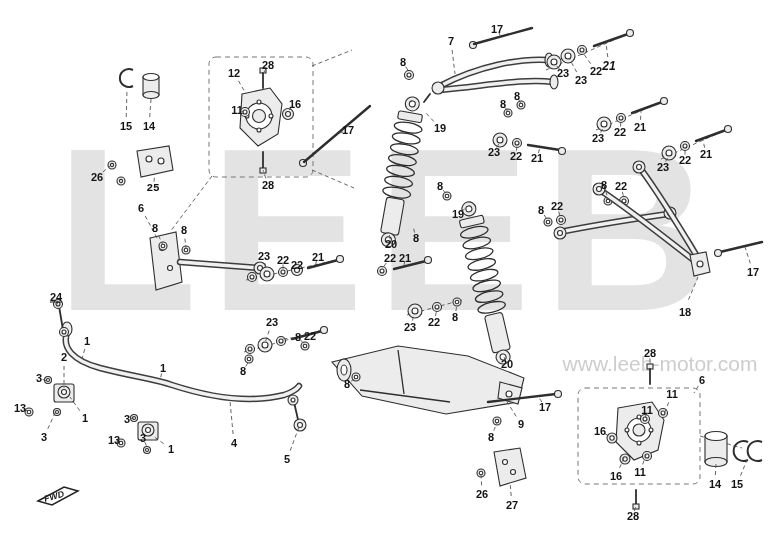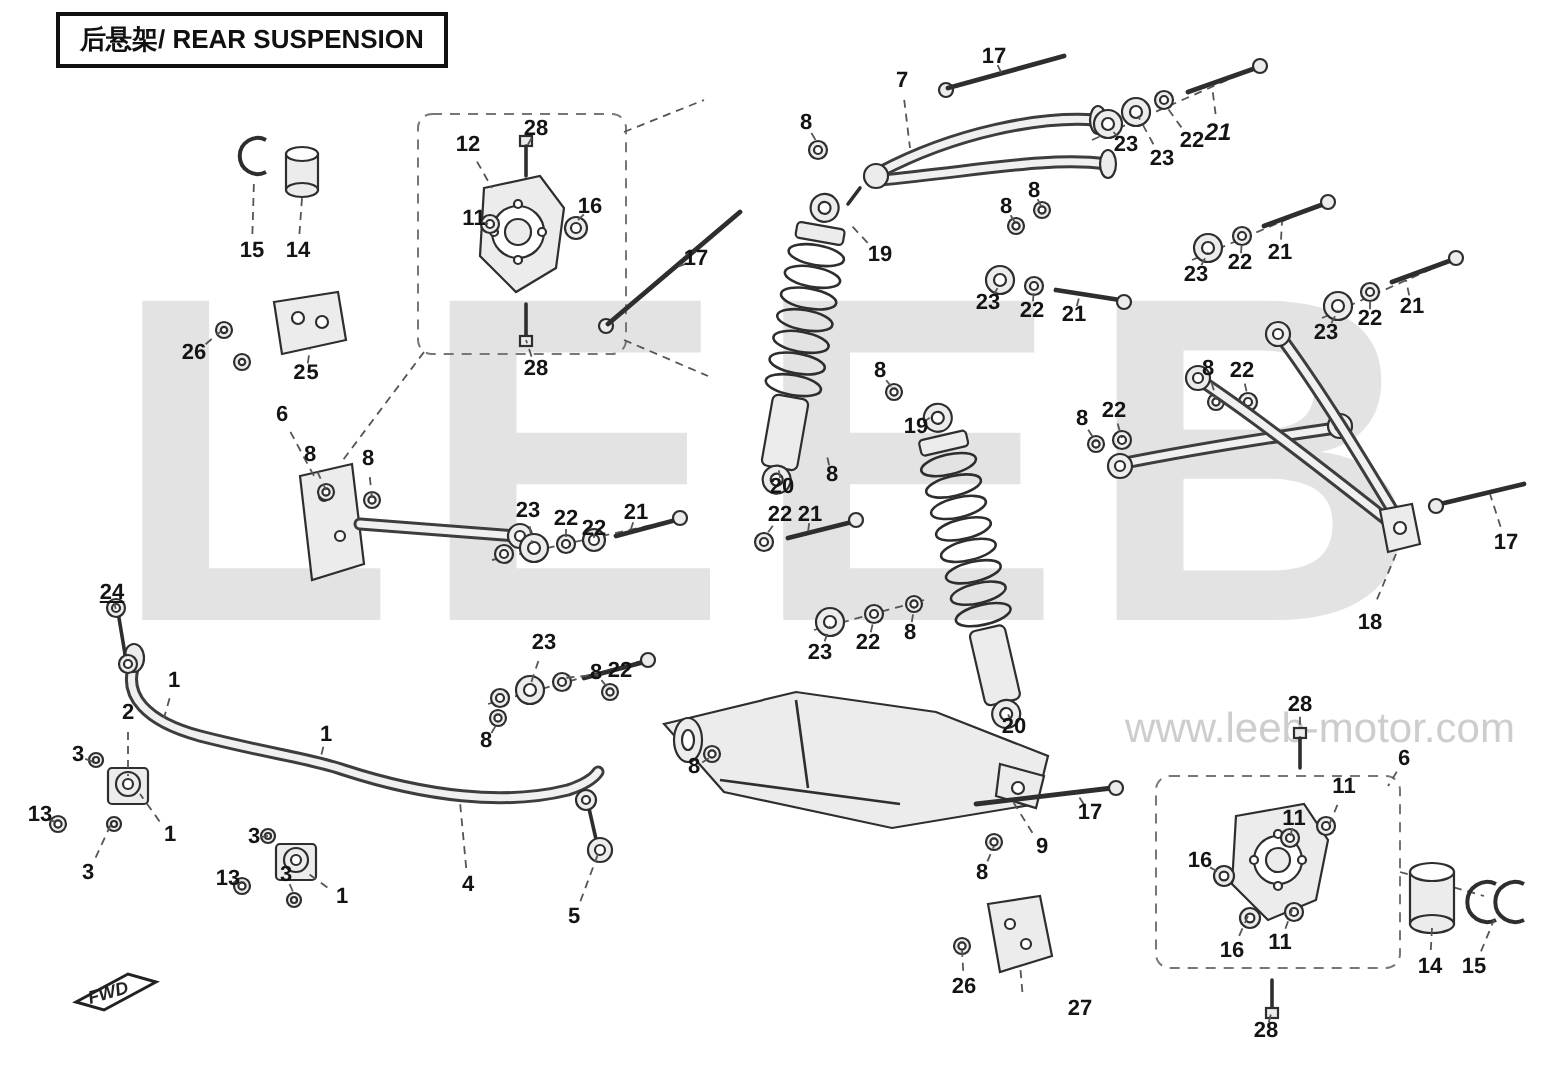--- a/index.html
+++ b/index.html
@@ -456,23 +456,20 @@
         <line x1="79.8" y1="410.7" x2="70" y2="397" class="leader"></line>
         <line x1="130.2" y1="418.6" x2="134" y2="418" class="leader"></line>
         <line x1="116.7" y1="440.9" x2="120" y2="442" class="leader"></line>
         <line x1="144.8" y1="442.1" x2="147" y2="447" class="leader"></line>
         <line x1="163.7" y1="443.7" x2="153" y2="436" class="leader"></line>
         <line x1="233.1" y1="434.0" x2="230" y2="401" class="leader"></line>
         <line x1="290.2" y1="450.6" x2="299" y2="427" class="leader"></line>
       </g>
 </svg>
 
-<div class="title-box">
-  <span>后悬架/ REAR SUSPENSION</span>
-</div>
 
 <div id="callouts">
       <span class="callout" style="left: 126px; top: 126px;">15</span>
       <span class="callout" style="left: 149px; top: 126px;">14</span>
       <span class="callout" style="left: 97px; top: 177px;">26</span>
       <span class="callout" style="left: 153px; top: 188px; font-family: Liberation Mono, monospace;">25</span>
       <span class="callout" style="left: 234px; top: 73px; text-align: right;">12</span>
       <span class="callout" style="left: 268px; top: 65px;">28</span>
       <span class="callout" style="left: 237px; top: 110px;">11</span>
       <span class="callout" style="left: 295px; top: 104px;">16</span>
@@ -519,21 +516,21 @@
       <span class="callout" style="left: 410px; top: 327px;">23</span>
       <span class="callout" style="left: 434px; top: 322px;">22</span>
       <span class="callout" style="left: 455px; top: 317px;">8</span>
       <span class="callout" style="left: 390px; top: 258px;">22</span>
       <span class="callout" style="left: 405px; top: 258px;">21</span>
       <span class="callout" style="left: 521px; top: 424px;">9</span>
       <span class="callout" style="left: 545px; top: 407px;">17</span>
       <span class="callout" style="left: 347px; top: 384px;">8</span>
       <span class="callout" style="left: 491px; top: 437px;">8</span>
       <span class="callout" style="left: 482px; top: 494px;">26</span>
-      <span class="callout" style="left: 540px; top: 505px;">27</span>
+      <span class="callout" style="left: 512px; top: 505px;">27</span>
       <span class="callout" style="left: 507px; top: 364px;">20</span>
       <span class="callout" style="left: 685px; top: 312px;">18</span>
       <span class="callout" style="left: 753px; top: 272px;">17</span>
       <span class="callout" style="left: 650px; top: 353px;">28</span>
       <span class="callout" style="left: 702px; top: 380px;">6</span>
       <span class="callout" style="left: 672px; top: 394px;">11</span>
       <span class="callout" style="left: 600px; top: 431px;">16</span>
       <span class="callout" style="left: 647px; top: 410px;">11</span>
       <span class="callout" style="left: 616px; top: 476px;">16</span>
       <span class="callout" style="left: 640px; top: 472px;">11</span>

